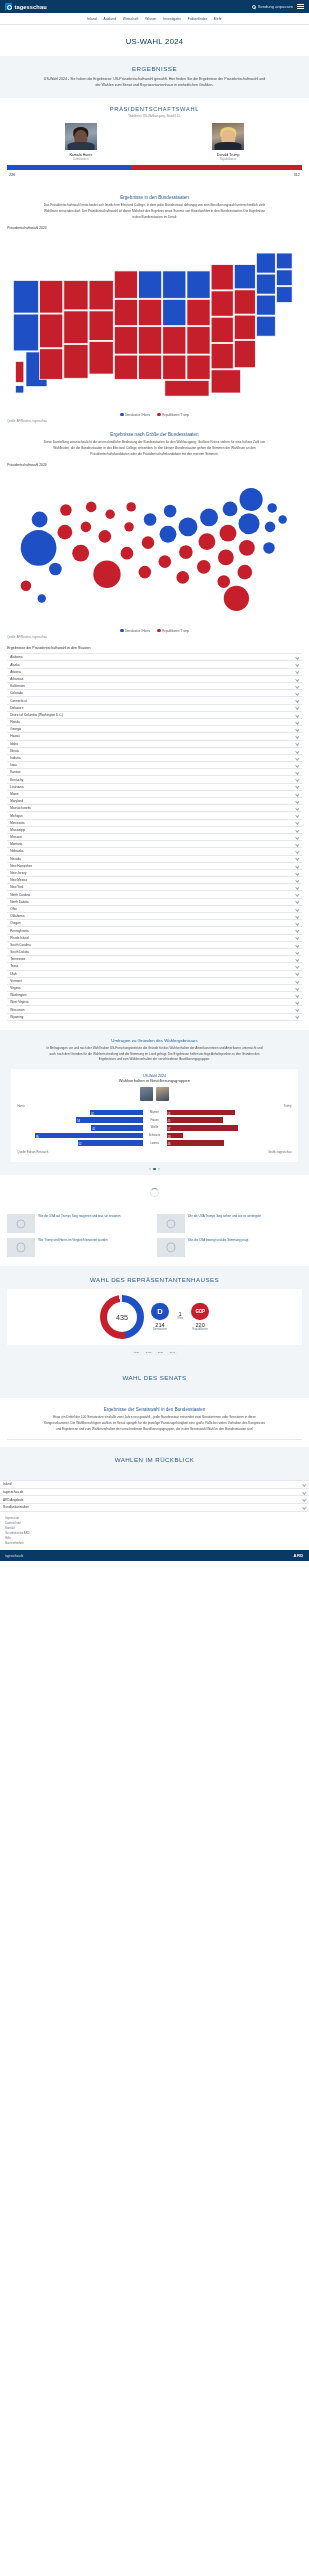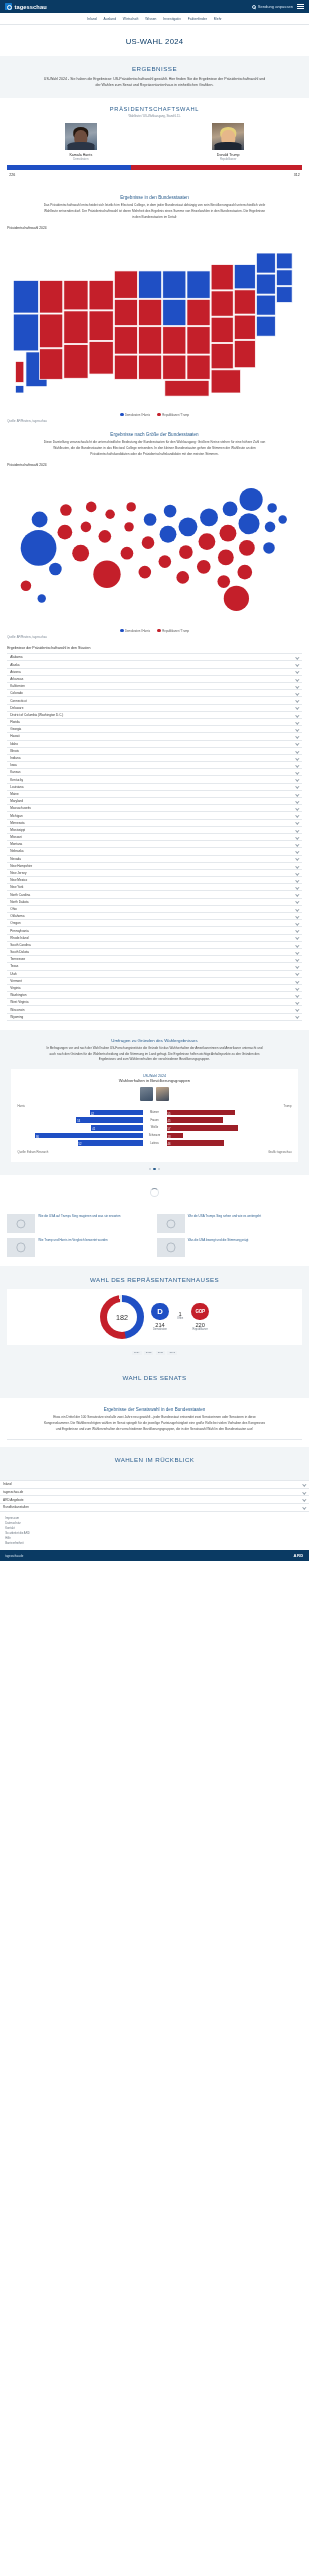--- a/index.html
+++ b/index.html
@@ -727,21 +727,21 @@
       <div class="teaser">
         <div class="thumb"></div>
         <div class="tx">Was die USA bewegt und die Stimmung prägt</div>
       </div>
     </div>
 
   <div class="blue-band">
     <h2>WAHL DES REPRÄSENTANTENHAUSES</h2>
     <div class="house-wrap">
       <div class="donut">
-        <span>182</span>
+        <span>435</span>
       </div>
       <div class="party-cols">
         <div class="party">
           <div class="logo d">
               <span>D</span>
             </div>
           <div class="num">214</div>
           <div class="nm">Demokraten</div>
         </div>
         <div class="party">

